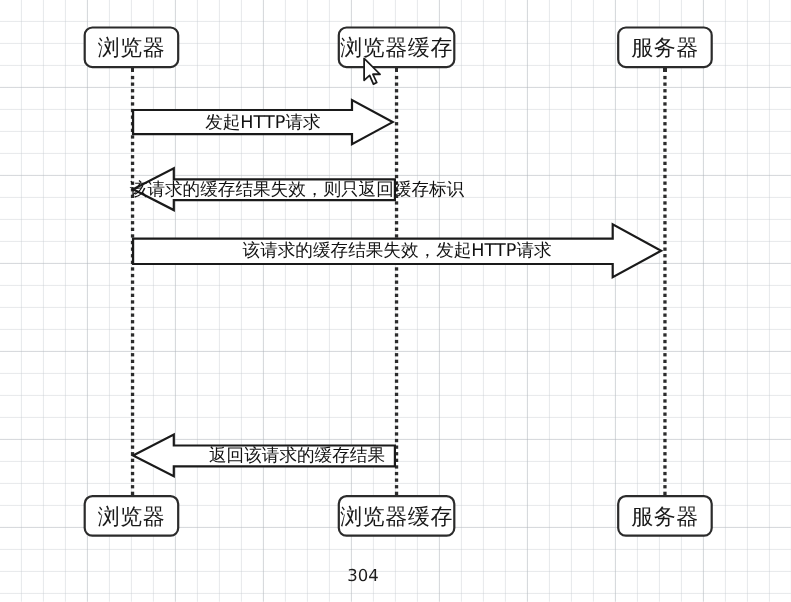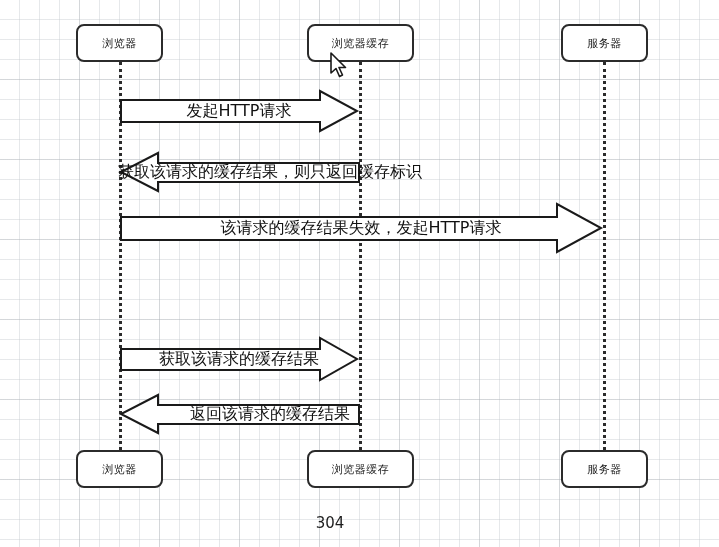--- a/index.html
+++ b/index.html
@@ -38,21 +38,21 @@
   .actor-box {
     position: absolute;
     box-sizing: border-box;
     background: #ffffff;
     border: 2px solid #2b2b2b;
     border-radius: 8px;
     display: flex;
     align-items: center;
     justify-content: center;
     color: #1a1a1a;
-    font-size: 11px;
+    font-size: 20px;
     letter-spacing: 0.5px;
     white-space: nowrap;
   }
 
   
   .msg {
     position: absolute;
   }
   .msg svg {
     display: block;
@@ -114,37 +114,31 @@
     <svg width="238" height="42" viewBox="0 0 238 42" preserveAspectRatio="none">
       <path d="M1,10 L200,10 L200,1 L237,21 L200,41 L200,32 L1,32 Z" fill="#ffffff" stroke="#1a1a1a" stroke-width="2" stroke-linejoin="miter"></path>
     </svg>
     <div class="msg-label">发起HTTP请求</div>
   </div>
 
   <div class="msg left" style="left:120px; top:152px; width:240px; height:40px;">
     <svg width="240" height="40" viewBox="0 0 240 40" preserveAspectRatio="none">
       <path d="M239,11 L38,11 L38,1 L1,20 L38,39 L38,30 L239,30 Z" fill="#ffffff" stroke="#1a1a1a" stroke-width="2" stroke-linejoin="miter"></path>
     </svg>
-    <div class="msg-label">获取该请求的缓存结果，则只返回缓存标识</div>
+    <div class="msg-label">该请求的缓存结果失效，则只返回缓存标识</div>
   </div>
 
   <div class="msg right" style="left:120px; top:203px; width:482px; height:50px;">
     <svg width="482" height="50" viewBox="0 0 482 50" preserveAspectRatio="none">
       <path d="M1,14 L437,14 L437,1 L481,25 L437,49 L437,37 L1,37 Z" fill="#ffffff" stroke="#1a1a1a" stroke-width="2" stroke-linejoin="miter"></path>
     </svg>
     <div class="msg-label">该请求的缓存结果失效，发起HTTP请求</div>
   </div>
 
 
-  <div class="msg right" style="left:120px; top:337px; width:238px; height:44px;">
-    <svg width="238" height="44" viewBox="0 0 238 44" preserveAspectRatio="none">
-      <path d="M1,12 L200,12 L200,1 L237,22 L200,43 L200,33 L1,33 Z" fill="#ffffff" stroke="#1a1a1a" stroke-width="2" stroke-linejoin="miter"></path>
-    </svg>
-    <div class="msg-label">获取该请求的缓存结果</div>
-  </div>
 
   <div class="msg left" style="left:120px; top:394px; width:240px; height:40px;">
     <svg width="240" height="40" viewBox="0 0 240 40" preserveAspectRatio="none">
       <path d="M239,11 L38,11 L38,1 L1,20 L38,39 L38,30 L239,30 Z" fill="#ffffff" stroke="#1a1a1a" stroke-width="2" stroke-linejoin="miter"></path>
     </svg>
     <div class="msg-label">返回该请求的缓存结果</div>
   </div>
 
   <div class="actor-box" style="left:76px; top:450px; width:87px; height:38px;">
     <span>浏览器</span>

